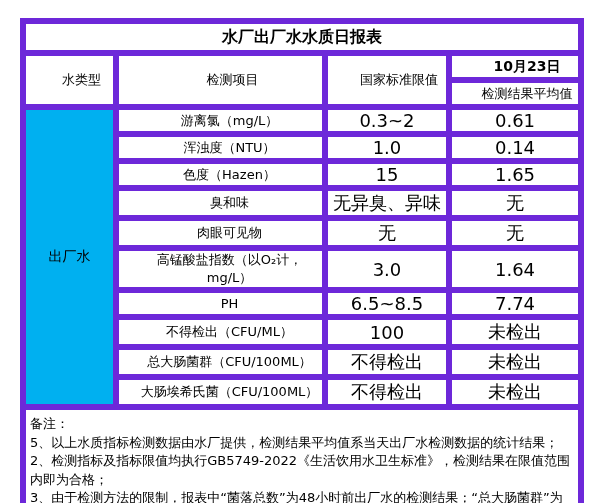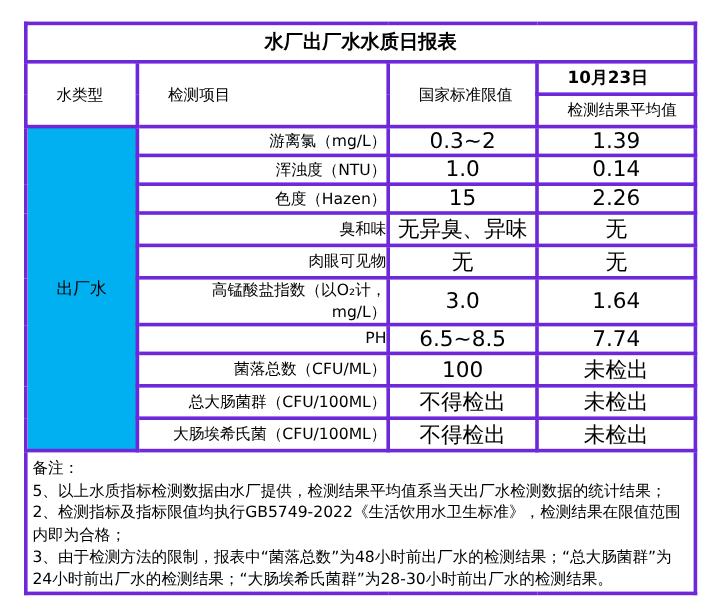--- a/index.html
+++ b/index.html
@@ -14,49 +14,49 @@
     position: absolute;
     left: 20px; top: 18px;
   }
   table.report {
     border-collapse: collapse;
     table-layout: fixed;
     width: 558px;
     border: 2px solid #000;
   }
   td {
-    border: 3px solid #6d28d9;
+    border: 6px solid #6d28d9;
     padding: 0;
     overflow: hidden;
   }
   .title-cell {
     height: 32px;
     text-align: center;
     vertical-align: middle;
     font-weight: bold;
     font-size: 16px;
   }
   .hdr-cell {
-    text-align: left;
+    text-align: center;
     vertical-align: middle;
     font-size: 13px;
     height: 27px;
     padding-left: 24px;
   }
   .date-cell {
     font-weight: bold;
     font-size: 14px;
   }
   .wt-cell {
     text-align: center;
     vertical-align: middle;
     font-size: 14px;
   }
   .item-cell {
-    text-align: right;
+    text-align: center;
     vertical-align: middle;
     font-size: 13px;
     height: 23px;
     padding-left: 18px;
   }
   .val-cell {
     text-align: center;
     vertical-align: middle;
     font-size: 18px;
   }
@@ -94,31 +94,31 @@
       <td class="hdr-cell date-cell">10月23日</td>
     </tr>
     <tr>
       <td class="hdr-cell">检测结果平均值</td>
     </tr>
 
     <tr>
       <td class="wt-cell" rowspan="10" style="background: rgb(0, 176, 240);">出厂水</td>
       <td class="item-cell">游离氯（mg/L）</td>
       <td class="val-cell">0.3~2</td>
-      <td class="val-cell">1.39</td>
+      <td class="val-cell">0.61</td>
     </tr>
     <tr>
       <td class="item-cell">浑浊度（NTU）</td>
       <td class="val-cell">1.0</td>
       <td class="val-cell">0.14</td>
     </tr>
     <tr>
       <td class="item-cell">色度（Hazen）</td>
       <td class="val-cell">15</td>
-      <td class="val-cell">2.26</td>
+      <td class="val-cell">1.65</td>
     </tr>
     <tr>
       <td class="item-cell">臭和味</td>
       <td class="val-cell">无异臭、异味</td>
       <td class="val-cell">无</td>
     </tr>
     <tr>
       <td class="item-cell">肉眼可见物</td>
       <td class="val-cell">无</td>
       <td class="val-cell">无</td>
@@ -127,21 +127,21 @@
       <td class="item-cell">高锰酸盐指数（以O₂计，mg/L）</td>
       <td class="val-cell">3.0</td>
       <td class="val-cell">1.64</td>
     </tr>
     <tr>
       <td class="item-cell">PH</td>
       <td class="val-cell">6.5~8.5</td>
       <td class="val-cell">7.74</td>
     </tr>
     <tr>
-      <td class="item-cell">菌落总数（CFU/ML）</td>
+      <td class="item-cell">不得检出（CFU/ML）</td>
       <td class="val-cell">100</td>
       <td class="val-cell">未检出</td>
     </tr>
     <tr>
       <td class="item-cell">总大肠菌群（CFU/100ML）</td>
       <td class="val-cell">不得检出</td>
       <td class="val-cell">未检出</td>
     </tr>
     <tr>
       <td class="item-cell">大肠埃希氏菌（CFU/100ML）</td>

